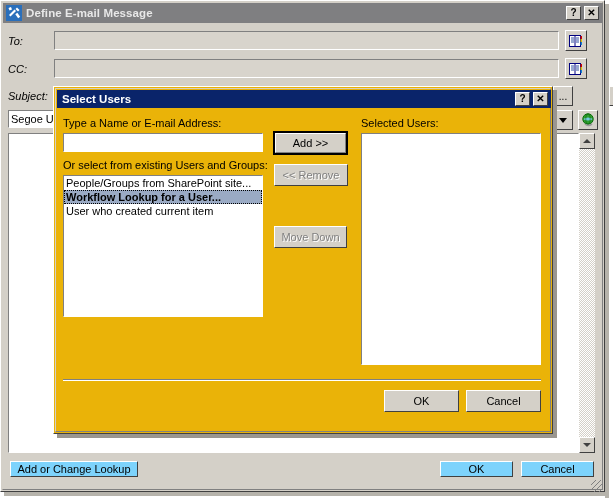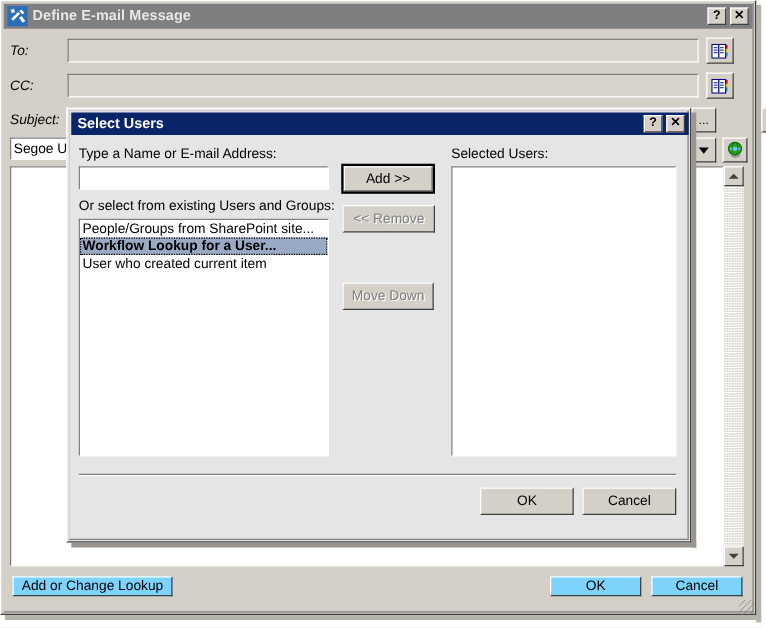--- a/index.html
+++ b/index.html
@@ -131,21 +131,21 @@
   }
   .grip{
     position:absolute;right:4px;bottom:3px;width:12px;height:12px;
     background:
       linear-gradient(135deg,transparent 45%,#808080 45%,#808080 55%,transparent 55%) 0 0/5px 5px;
   }
 
   
   .dlg{
     position:absolute;left:53px;top:86px;width:500px;height:348px;
-    background:#e5e5e5;
+    background:#eab308;
     border-top:1px solid #ffffff;border-left:1px solid #ffffff;
     border-right:1px solid #404040;border-bottom:1px solid #404040;
     box-sizing:border-box;
   }
   .dlg-frame{
     position:absolute;left:1px;top:1px;right:1px;bottom:1px;
     border-top:1px solid #d4d0c8;border-left:1px solid #d4d0c8;
     border-right:1px solid #808080;border-bottom:1px solid #808080;
     box-sizing:border-box;
   }
@@ -308,21 +308,21 @@
   <div class="dlg-title">
     <span class="dlg-title-text">Select Users</span>
     <span class="tb-btn">?</span>
     <span class="tb-btn">✕</span>
   </div>
 
   <div class="lbl" style="left:9px;top:30px;">Type a Name or E-mail Address:</div>
   <div class="white-input" style="position:absolute;left:9px;top:46px;width:200px;height:19px;"></div>
 
   <div class="lbl" style="left:9px;top:72px;">Or select from existing Users and Groups:</div>
-  <div class="listbox" style="left:9px;top:88px;width:200px;height:190px;">
+  <div class="listbox" style="left:9px;top:88px;width:200px;height:142px;">
     <div class="li">People/Groups from SharePoint site...</div>
     <div class="li sel">Workflow Lookup for a User...</div>
     <div class="li">User who created current item</div>
   </div>
 
   <div class="dlg-btn default" style="left:219px;top:44px;width:75px;height:24px;">
     <span class="inner">Add &gt;&gt;</span>
   </div>
   <div class="dlg-btn disabled" style="left:220px;top:77px;width:74px;">&lt;&lt; Remove</div>
   <div class="dlg-btn disabled" style="left:220px;top:139px;width:73px;">Move Down</div>

